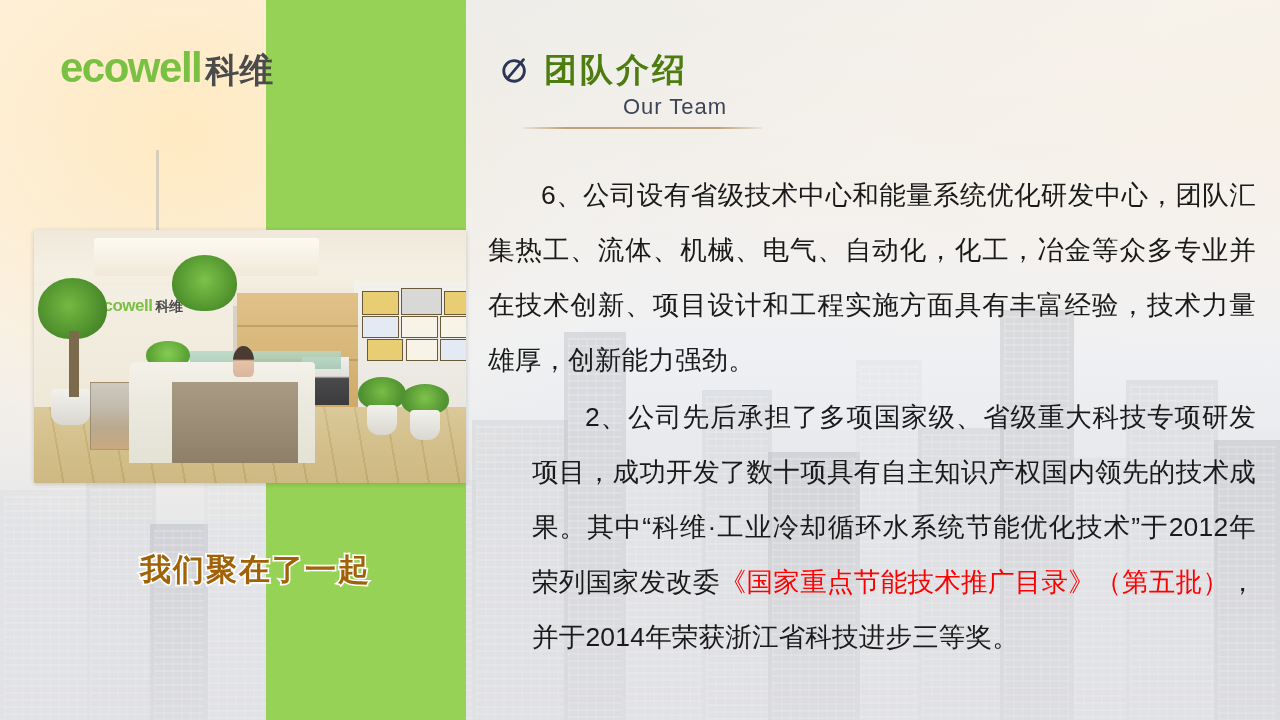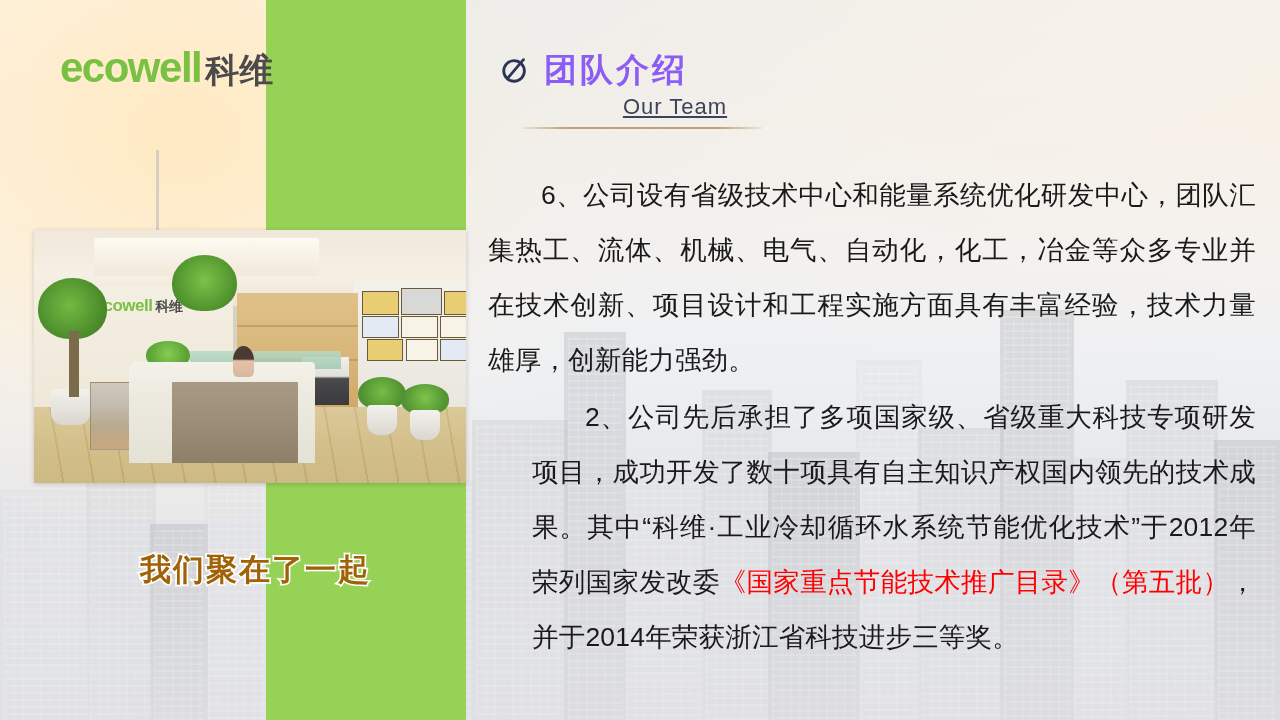--- a/index.html
+++ b/index.html
@@ -255,21 +255,20 @@
     font-weight: 700;
     letter-spacing: 3px;
     line-height: 1.1;
   }
   .head-sub {
     margin-top: 6px;
     text-align: center;
     font-size: 22px;
     letter-spacing: 1px;
     padding-left: 20px;
-    text-decoration: underline;
   }
   .head-rule {
     margin-top: 7px;
     margin-left: 22px;
     width: 240px;
     height: 1.5px;
     background: linear-gradient(to right, rgba(196,168,130,0.15), rgba(188,158,116,0.95) 18%, rgba(188,158,116,0.95) 82%, rgba(196,168,130,0.15));
   }
 
   .body-text {
@@ -378,21 +377,21 @@
   </div>
 
   <div class="content">
 
     <div class="head">
       <div class="head-row">
         <svg class="head-icon" viewBox="0 0 32 32">
           <circle cx="15" cy="17" r="11" fill="none" stroke="#2b3557" stroke-width="3"></circle>
           <line x1="8" y1="25" x2="25" y2="5" stroke="#2b3557" stroke-width="3" stroke-linecap="round"></line>
         </svg>
-        <div class="head-title" style="color: #8b5cf6;">团队介绍</div>
+        <div class="head-title" style="color: #4d7c0f;">团队介绍</div>
       </div>
       <div class="head-sub" style="color: rgb(60, 68, 87);">Our  Team</div>
       <div class="head-rule"></div>
     </div>
 
     <div class="body-text">
       <p class="para" style="color: rgb(26, 26, 26);"><span>6、公司设有省级技术中心和能量系统优化研发中心，团队汇集热工、流体、机械、电气、自动化，化工，冶金等众多专业并在技术创新、项目设计和工程实施方面具有丰富经验，技术力量雄厚，创新能力强劲。</span></p>
       <p class="para" style="color: rgb(26, 26, 26); margin-left: 44px;"><span>2、公司先后承担了多项国家级、省级重大科技专项研发项目，成功开发了数十项具有自主知识产权国内领先的技术成果。其中“科维·工业冷却循环水系统节能优化技术”于2012年荣列国家发改委</span><span style="color: rgb(255, 0, 0);">《国家重点节能技术推广目录》（第五批）</span><span>，并于2014年荣获浙江省科技进步三等奖。</span></p>
     </div>
 

